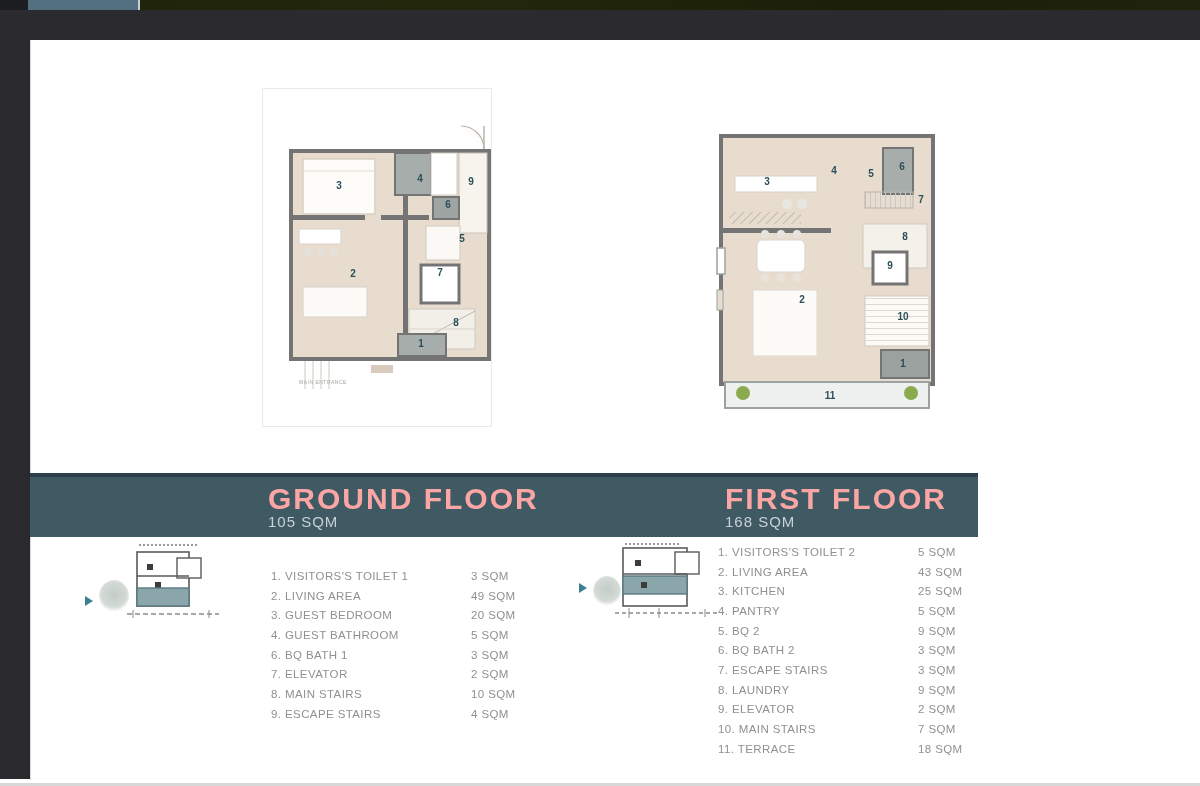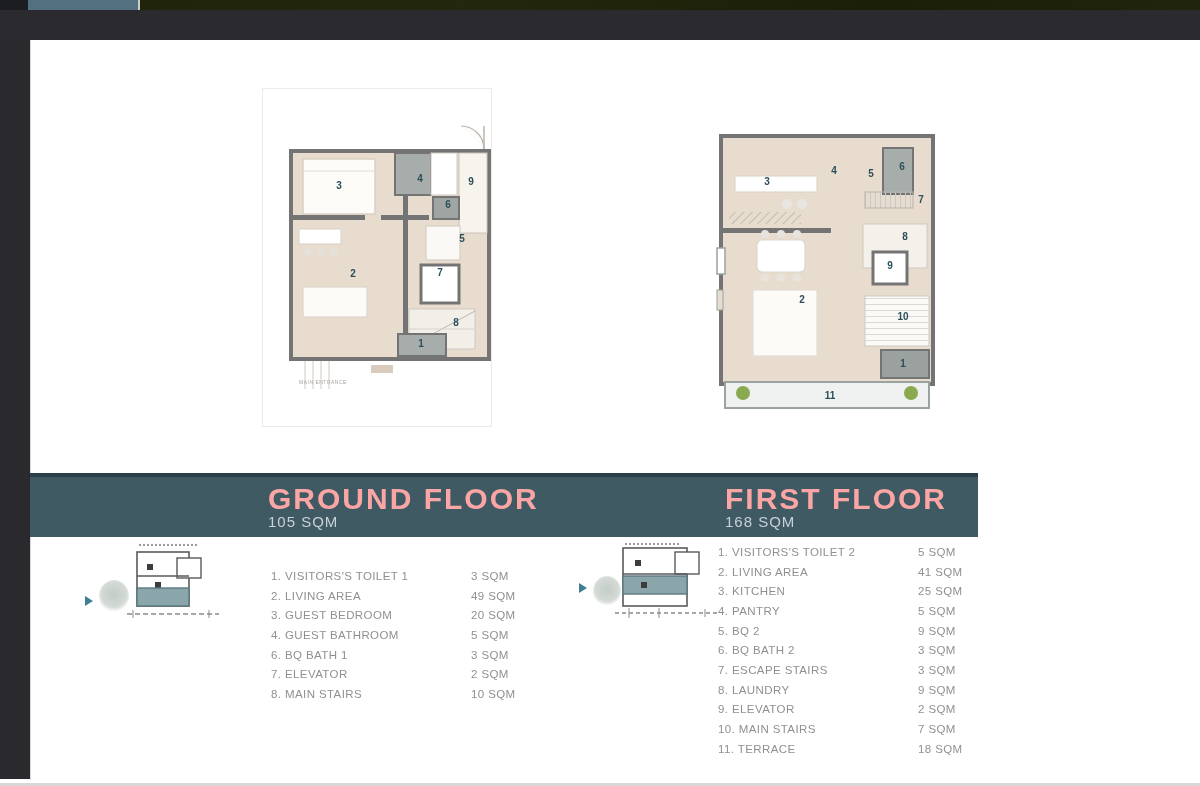--- a/index.html
+++ b/index.html
@@ -279,30 +279,34 @@
       <span class="rsqm">3 SQM</span>
     </div>
   <div class="row">
       <span class="rlabel">7. ELEVATOR</span>
       <span class="rsqm">2 SQM</span>
     </div>
   <div class="row">
       <span class="rlabel">8. MAIN STAIRS</span>
       <span class="rsqm">10 SQM</span>
     </div>
+  <div class="row">
+      <span class="rlabel">9. ESCAPE STAIRS</span>
+      <span class="rsqm">4 SQM</span>
+    </div>
 </div>
 
 <div class="room-list" id="list-first">
   <div class="row">
       <span class="rlabel">1. VISITORS'S TOILET 2</span>
       <span class="rsqm">5 SQM</span>
     </div>
   <div class="row">
       <span class="rlabel">2. LIVING AREA</span>
-      <span class="rsqm">41 SQM</span>
+      <span class="rsqm">43 SQM</span>
     </div>
   <div class="row">
       <span class="rlabel">3. KITCHEN</span>
       <span class="rsqm">25 SQM</span>
     </div>
   <div class="row">
       <span class="rlabel">4. PANTRY</span>
       <span class="rsqm">5 SQM</span>
     </div>
   <div class="row">

